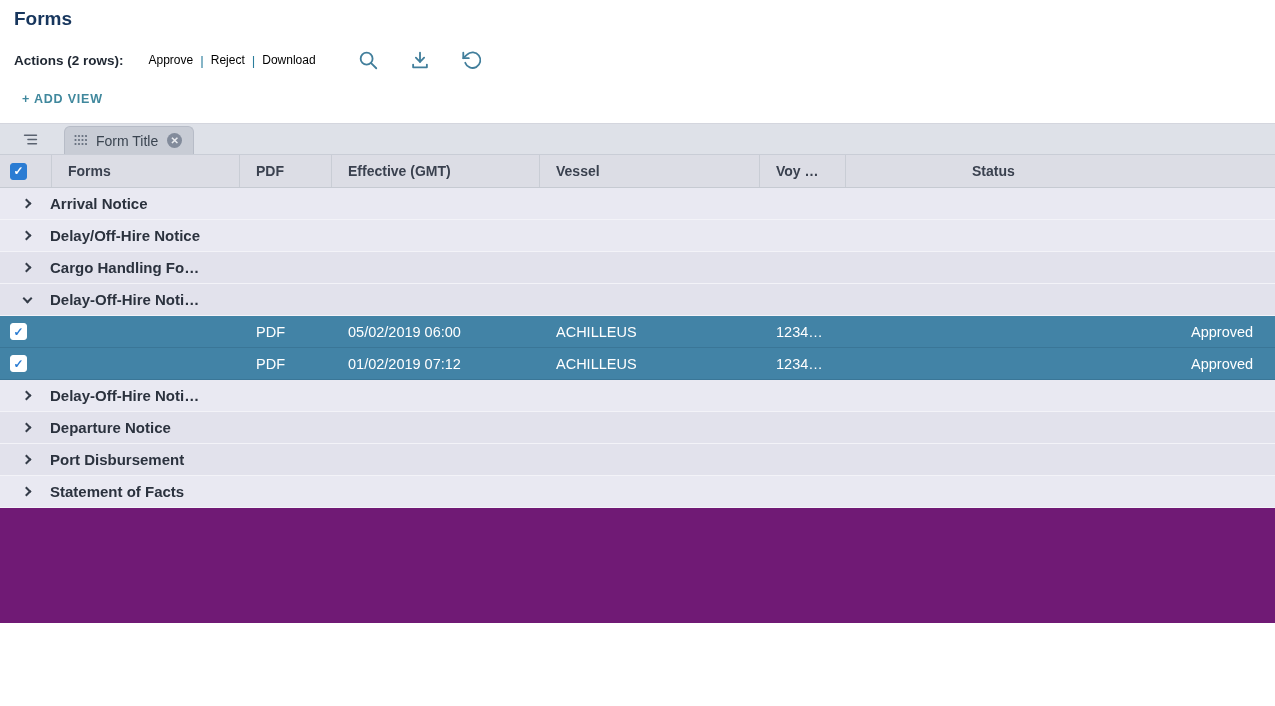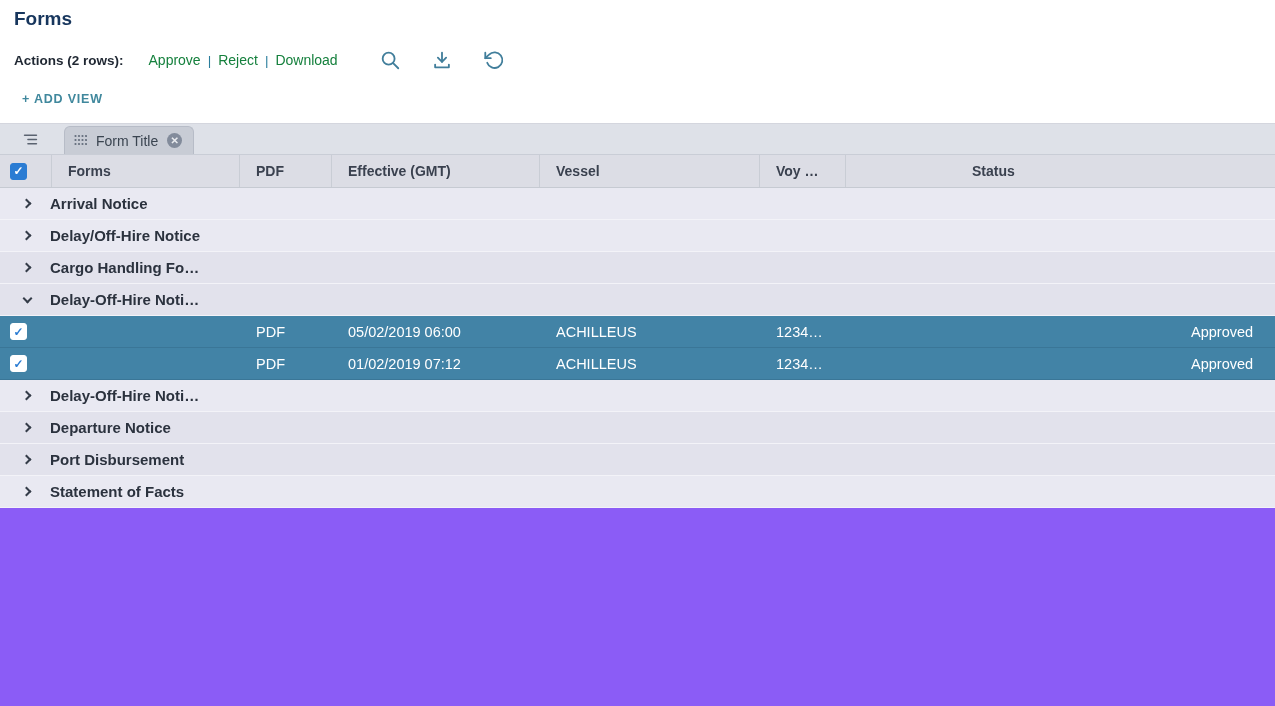--- a/index.html
+++ b/index.html
@@ -13,38 +13,38 @@
   
   .topbar { height: 123px; background: #fff; padding: 6px 0 0 14px; }
   .page-title {
     font-size: 19px; font-weight: bold; color: #17365d;
     margin: 2px 0 16px 0;
   }
   .actions-row { display: flex; align-items: center; height: 28px; margin-bottom: 14px; }
   .actions-label { font-size: 13.5px; font-weight: bold; color: #1f2732; margin-right: 18px; }
   .action-links { display: flex; align-items: center; }
   .action-link {
-    color: #15803d; font-size: 14px; margin: 0 7px; cursor: pointer;
+    color: #000000; font-size: 12px; margin: 0 7px; cursor: pointer;
     text-decoration: none; white-space: nowrap;
   }
   .action-sep { color: #2a7d9c; font-size: 13.5px; }
   .toolbar-icons { display: flex; align-items: center; gap: 26px; margin-left: 32px; }
   .icon-btn {
     background: none; border: none; width: 26px; height: 26px;
     display: flex; align-items: center; justify-content: center; cursor: pointer; padding: 0;
   }
   .icon-btn svg { stroke: #417e9b; fill: none; stroke-width: 2; stroke-linecap: round; stroke-linejoin: round; }
   .add-view {
     display: inline-block; margin-left: 8px; margin-top: 4px;
     color: #40889d; font-size: 12.5px; font-weight: bold; letter-spacing: 0.8px;
     cursor: pointer;
   }
 
   
-  .grid { height: 583px; background: #8b5cf6; border-top: 1px solid #d4d6de; }
+  .grid { height: 500px; background: #701a75; border-top: 1px solid #d4d6de; }
 
   .group-bar {
     height: 31px; background: #dee1e8; border-bottom: 1px solid #c9cdd6;
     display: flex; align-items: flex-end; position: relative;
   }
   .groupby-icon { position: absolute; left: 22px; top: 7px; cursor: pointer; }
   .groupby-icon svg { stroke: #5a6370; stroke-width: 1.8; stroke-linecap: round; fill: none; }
   .chip {
     margin-left: 64px; height: 28px; background: #c8ccd5;
     border: 1px solid #b7bcc7; border-bottom: none;

